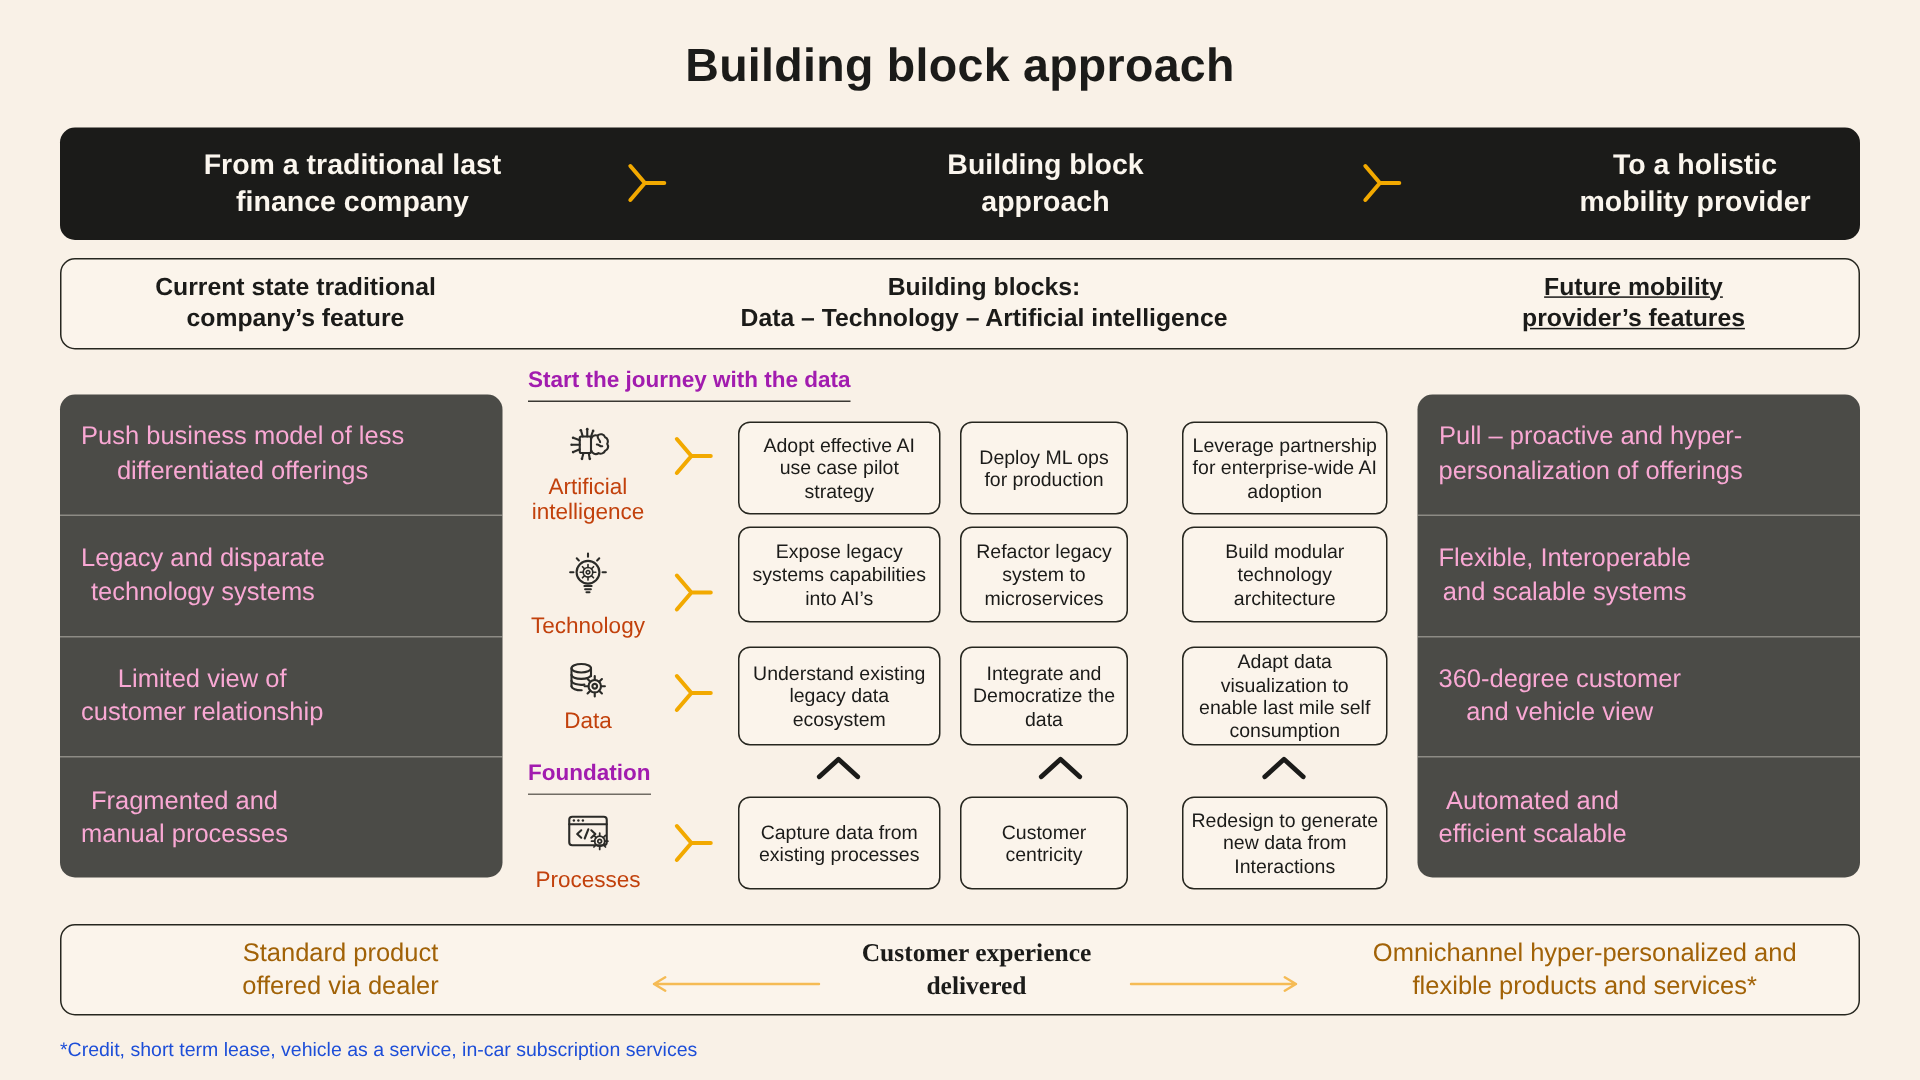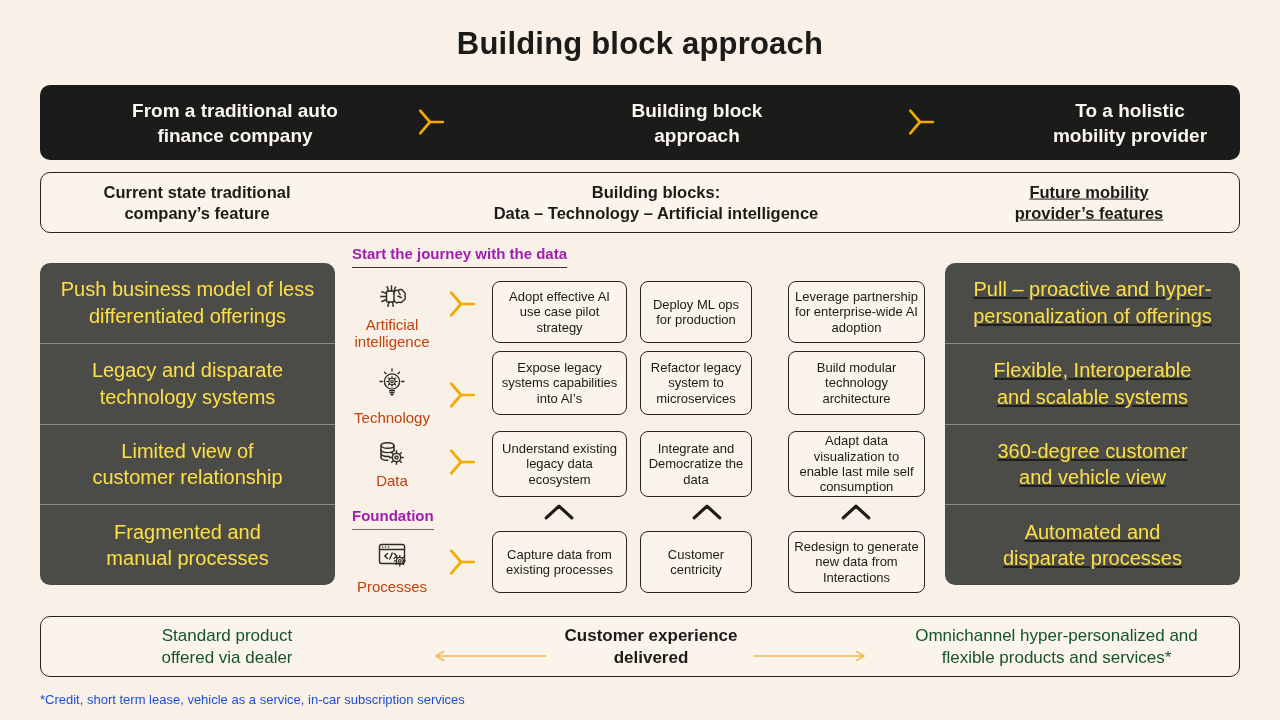--- a/index.html
+++ b/index.html
@@ -31,22 +31,22 @@
     position:absolute;font-weight:bold;font-size:16.5px;line-height:1.3;text-align:center;
     top:50%;transform:translateY(-50%);color:#1B1B19;
   }
   .sub-text span{display:block;}
   
   .stack{
     position:absolute;top:263px;width:295px;height:322px;background:#4B4B47;
     border-radius:10px;display:flex;flex-direction:column;overflow:hidden;
   }
   .stack-item{
-    flex:1;display:flex;align-items:center;justify-content:center;text-align:center;
-    color:#fde047;font-size:20px;line-height:1.32;padding:4px 14px;box-sizing:border-box;
+    flex:1;display:flex;align-items:center;justify-content:flex-start;text-align:center;
+    color:#f9a8d4;font-size:17px;line-height:1.32;padding:4px 14px;box-sizing:border-box;
   }
   .stack-item + .stack-item{border-top:1px solid rgba(250,244,235,.38);}
   .stack-item span{display:block;}
   
   .mid-heading{
     position:absolute;font-size:15px;font-weight:bold;color:#a21caf;
     padding-bottom:5px;border-bottom:1.6px solid #3a3833;
   }
   .mid-heading.gray{border-bottom-color:#716c64;}
   
@@ -61,23 +61,23 @@
     position:absolute;background:#FBF4EB;border:1.6px solid #26261f;border-radius:8px;
     box-sizing:border-box;display:flex;align-items:center;justify-content:center;
     text-align:center;font-size:13px;line-height:1.18;padding:3px 5px;color:#1B1B19;
   }
   .c1{left:492px;width:135px;} .c2{left:640px;width:112px;} .c3{left:788px;width:137px;}
   .r1{top:281px;height:62px;} .r2{top:351px;height:64px;} .r3{top:431px;height:66px;} .r4{top:531px;height:62px;}
   .chev{position:absolute;top:504px;width:30px;height:16px;overflow:visible;}
   
   .bot-text{
     position:absolute;font-size:17px;line-height:1.3;text-align:center;
-    top:50%;transform:translateY(-50%);color:#14532d;
-  }
-  .bot-text.bold{font-weight:bold;color:#1B1B19;}
+    top:50%;transform:translateY(-50%);color:#a16207;
+  }
+  .bot-text.bold{font-weight:bold;color:#1B1B19;font-family:Liberation Serif, serif;}
   .bot-text span{display:block;}
   .footnote{position:absolute;left:40px;top:692px;font-size:13px;color:#1d4ed8;}
   .harrow{position:absolute;top:650px;width:120px;height:12px;overflow:visible;}
 </style>
 </head>
 <body>
 
 <svg width="0" height="0" style="position:absolute" aria-hidden="true">
   <defs>
     <g id="gear" stroke="#2b2b28" fill="none" stroke-width="1.1" stroke-linecap="round">
@@ -93,21 +93,21 @@
     </g>
   </defs>
 </svg>
 
 <div>
 
   <h1 class="title">Building block approach</h1>
 
   <div class="bar-dark">
     <div class="bar-text" style="left:50px;width:290px;">
-      <span>From a traditional auto</span>
+      <span>From a traditional last</span>
       <span>finance company</span>
     </div>
     <div class="bar-text" style="left:527px;width:260px;">
       <span>Building block</span>
       <span>approach</span>
     </div>
     <div class="bar-text" style="left:950px;width:280px;">
       <span>To a holistic</span>
       <span>mobility provider</span>
     </div>
@@ -154,21 +154,21 @@
         </div>
     </div>
     <div class="stack-item">
       <div>
           <span>Fragmented and</span>
           <span>manual processes</span>
         </div>
     </div>
   </div>
 
-  <div class="stack" style="left:945px;text-decoration:underline;">
+  <div class="stack" style="left:945px;">
     <div class="stack-item">
       <div>
           <span>Pull – proactive and hyper-</span>
           <span>personalization of offerings</span>
         </div>
     </div>
     <div class="stack-item">
       <div>
           <span>Flexible, Interoperable</span>
           <span>and scalable systems</span>
@@ -176,21 +176,21 @@
     </div>
     <div class="stack-item">
       <div>
           <span>360-degree customer</span>
           <span>and vehicle view</span>
         </div>
     </div>
     <div class="stack-item">
       <div>
           <span>Automated and</span>
-          <span>disparate processes</span>
+          <span>efficient scalable</span>
         </div>
     </div>
   </div>
 
   <div class="mid-heading" style="left:352px;top:245px;">Start the journey with the data</div>
   <div class="mid-heading gray" style="left:352px;top:507px;">Foundation</div>
 
   <svg class="icon-box" style="left:374px;top:280px;" viewBox="0 0 36 36" stroke="#2b2b28" fill="none" stroke-width="1.4" stroke-linecap="round" stroke-linejoin="round">
     <rect x="12.5" y="11" width="7.5" height="11" rx="1"></rect>
     <path d="M14.5 11 L13.6 7.8 M17.5 11 L17.5 7 M20 11 L21 8.2"></path>

